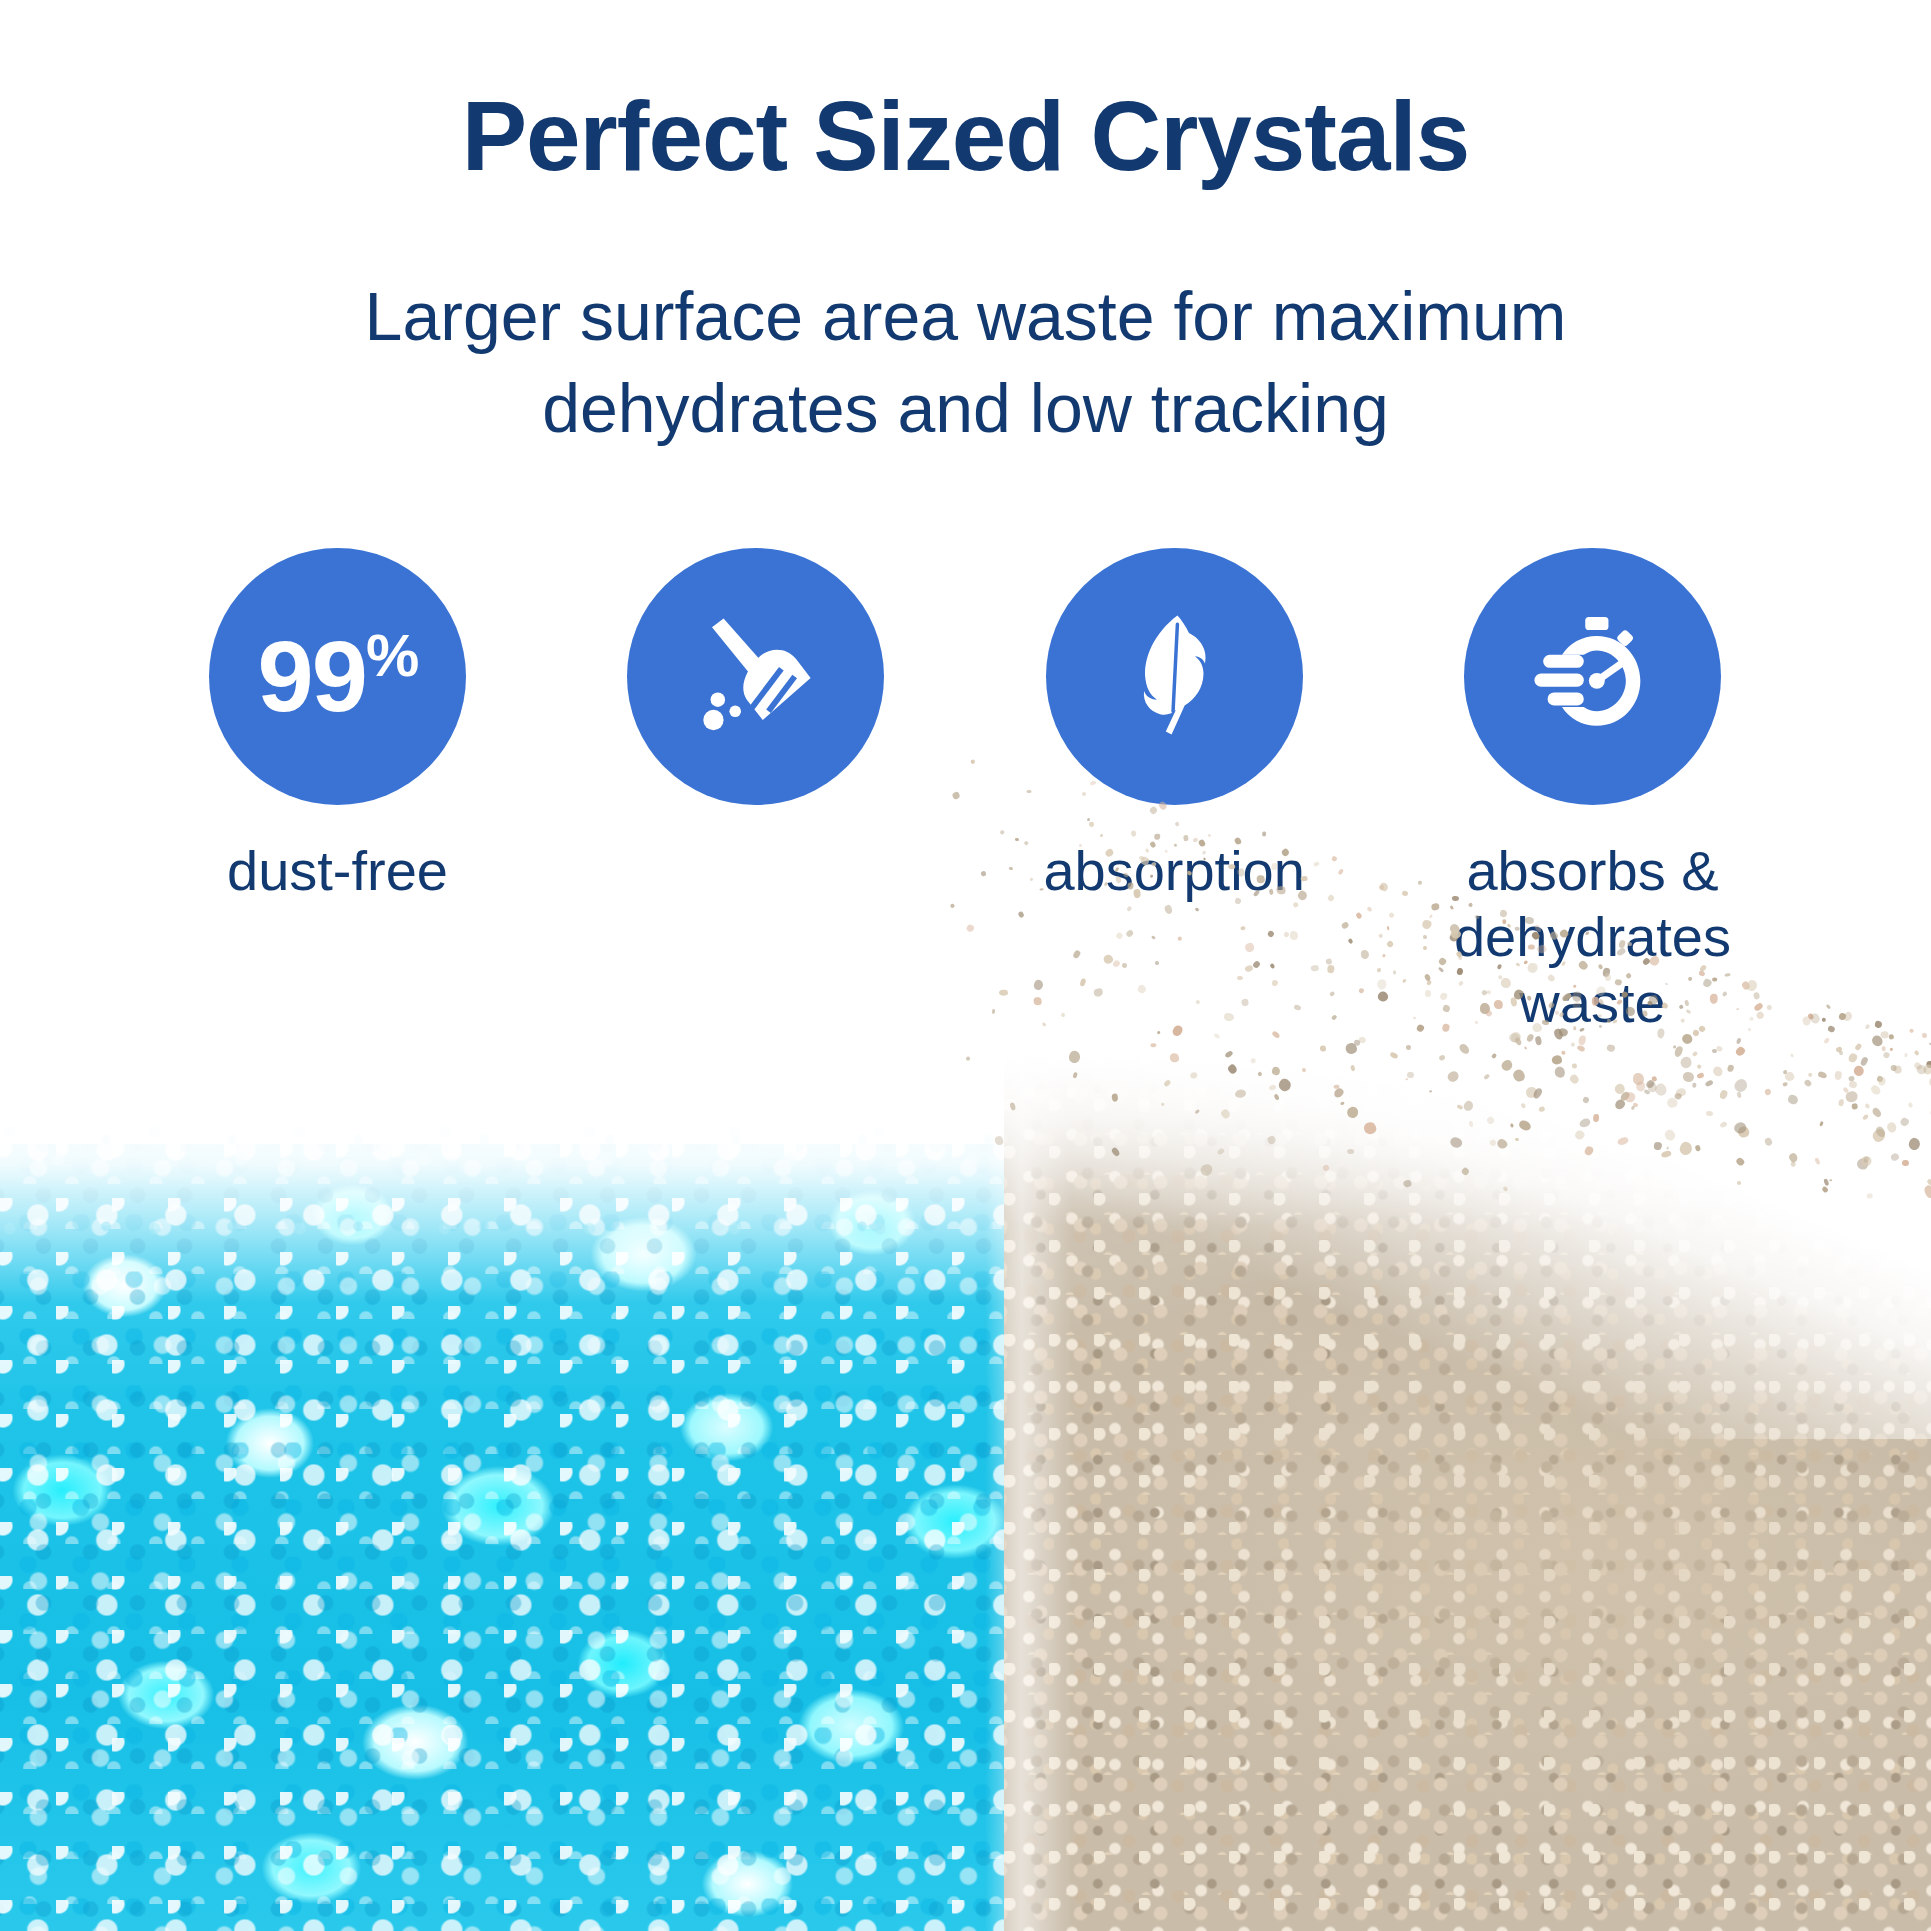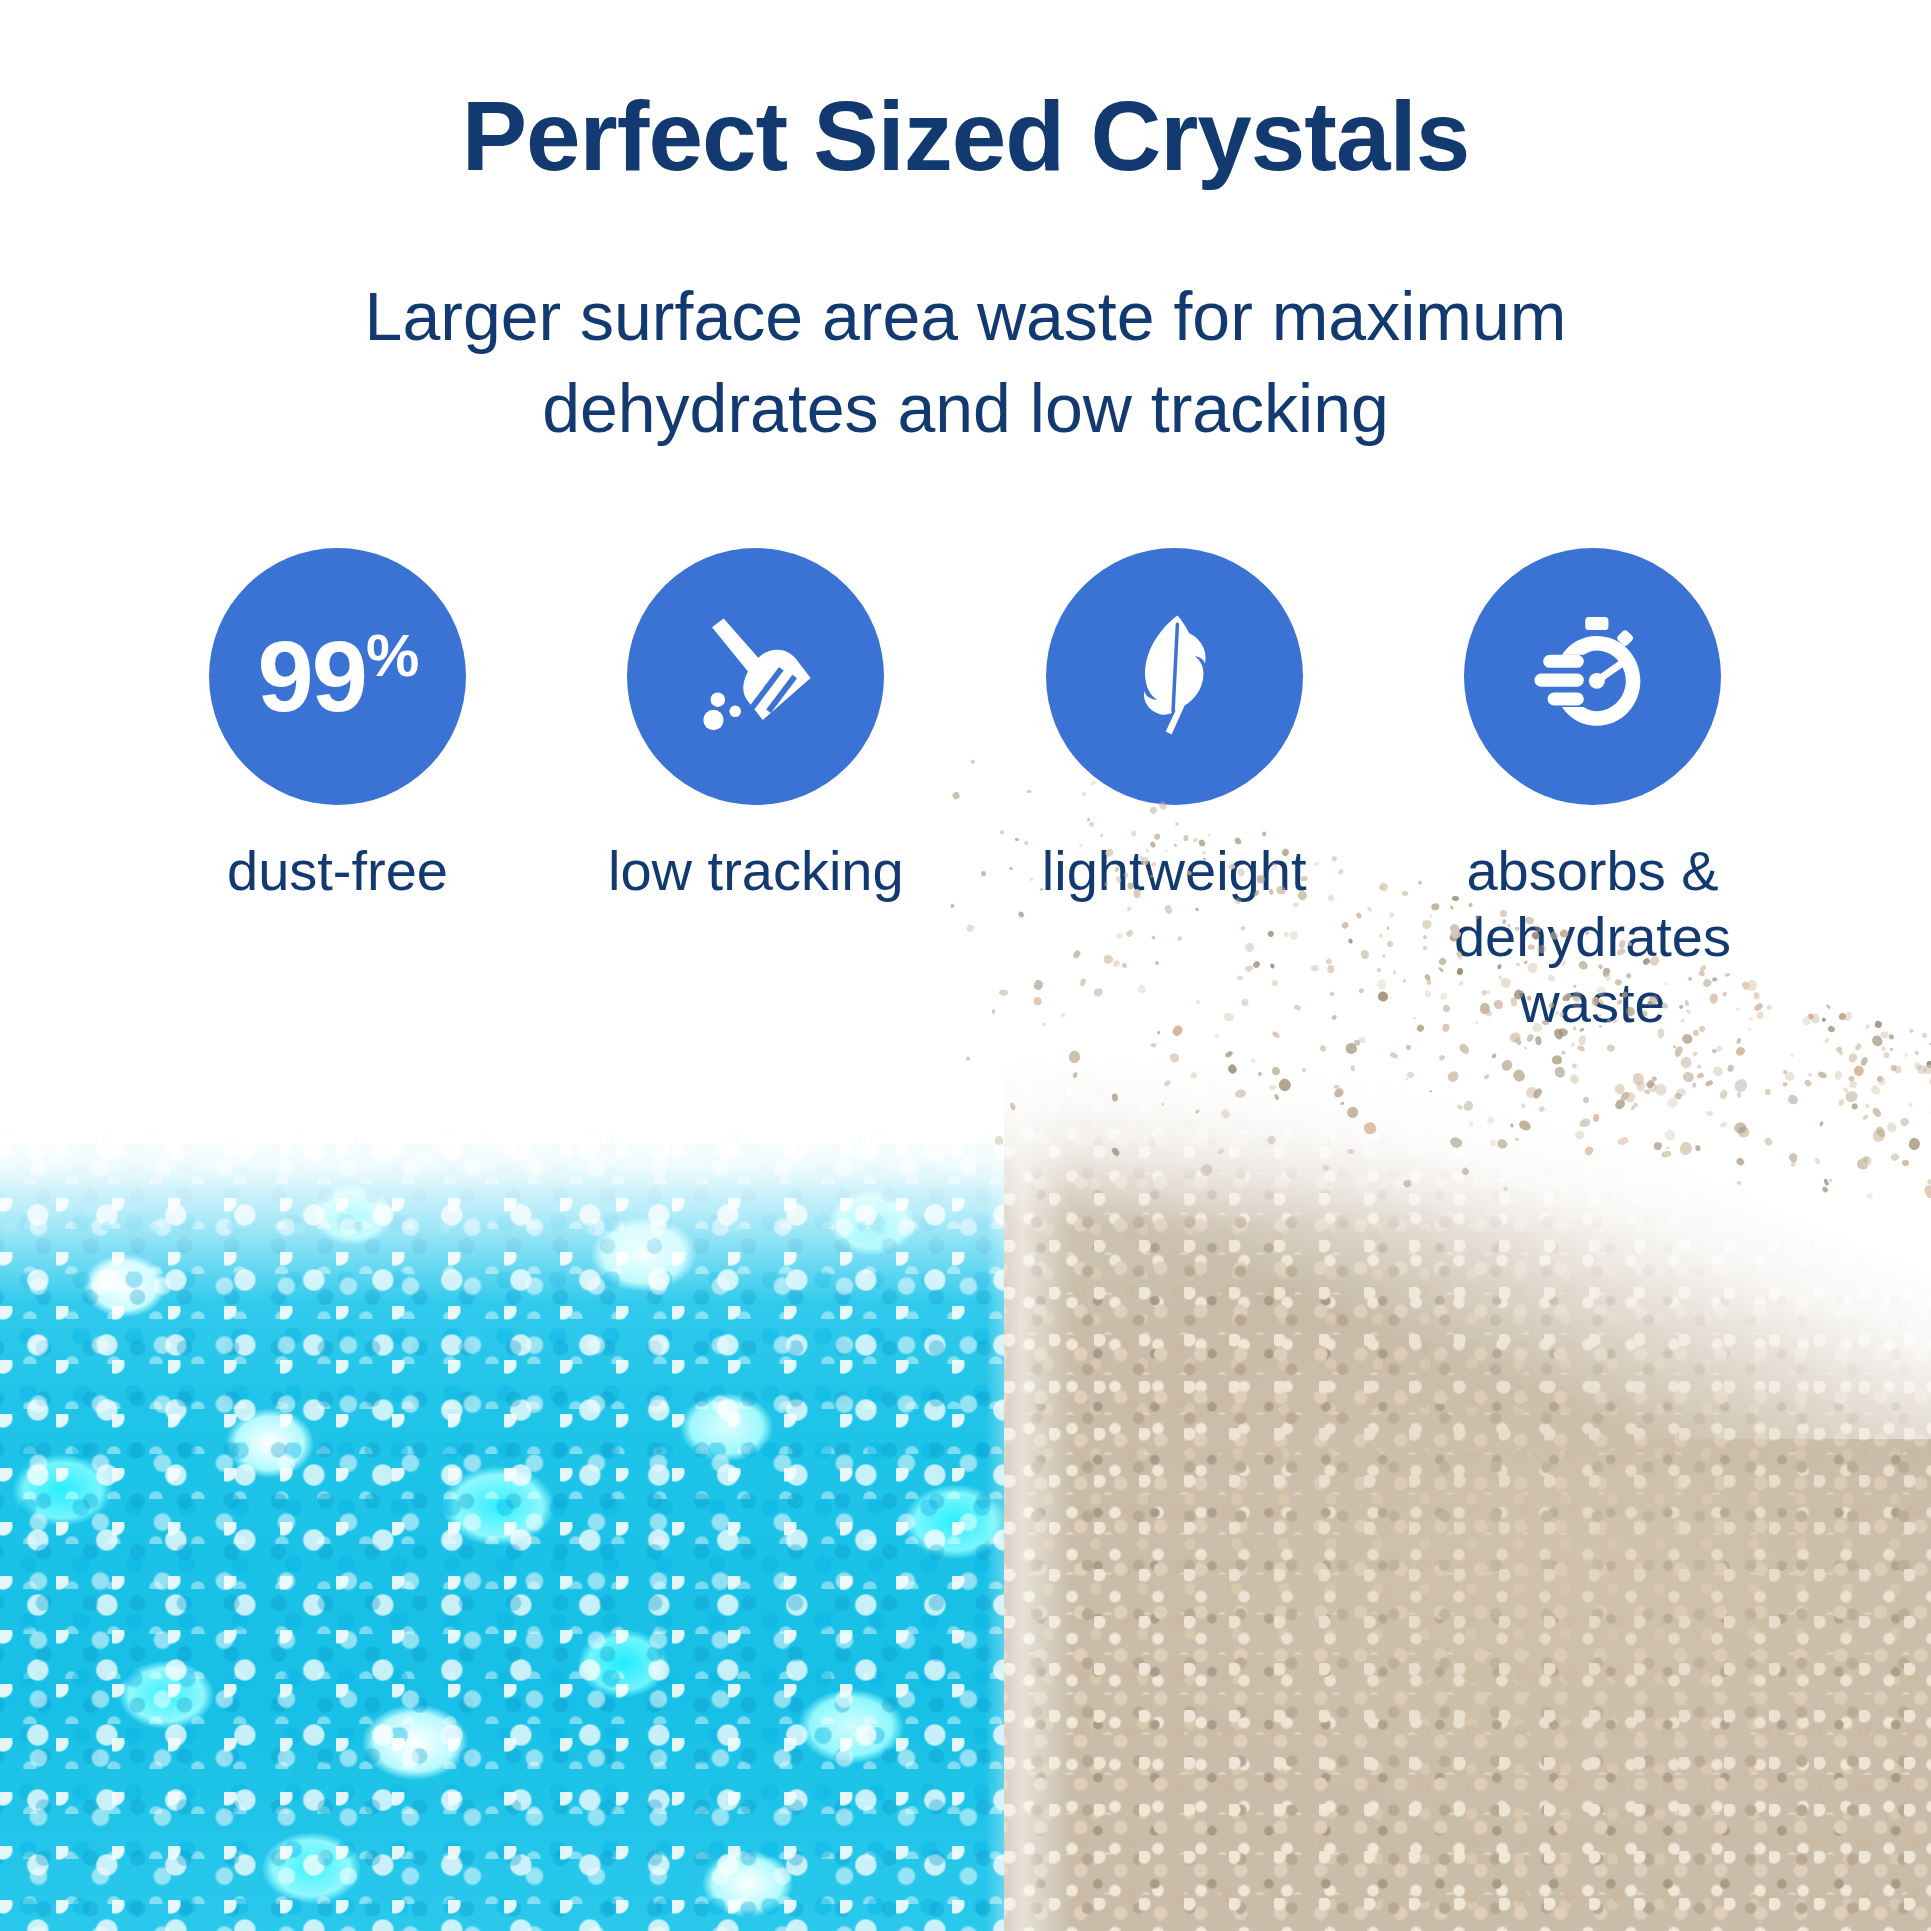--- a/index.html
+++ b/index.html
@@ -300,38 +300,37 @@
             <path d="M52 37 C60 29 72 30 78 38 L88 51 L55 80 L44 66 C38 57 44 45 52 37 Z"></path>
             <path d="M60 44 L70 57 L46 77 L38 66 Z" fill="#3a73d4" opacity="0"></path>
             <rect x="55" y="41" width="4" height="36" transform="rotate(37 57 59)" fill="#3a73d4"></rect>
             <rect x="66" y="47" width="4" height="30" transform="rotate(37 68 62)" fill="#3a73d4"></rect>
             <circle cx="24" cy="66" r="5"></circle>
             <circle cx="36" cy="74" r="4"></circle>
             <circle cx="21" cy="80" r="7"></circle>
           </g>
         </svg>
       </div>
-      <div class="badge-label">low tracking</div>
     </div>
 
     <div class="badge">
       <div class="badge-circle">
         <svg class="badge-icon-svg" width="145" height="145" viewBox="0 0 100 100">
           <g fill="#ffffff">
             <path d="M52 8 C36 20 28 38 30 52 C31 60 35 64 38 66
                      C33 66 30 63 29 60 C28 68 33 74 40 76
                      C44 77 48 76 51 73 L44 88 L48 90 L57 70
                      C64 66 70 58 70 48 C70 42 67 38 64 36
                      C67 36 70 38 71 41 C73 32 68 24 60 20
                      C58 16 55 11 52 8 Z"></path>
             <path d="M52 14 L49 74" stroke="#3a73d4" stroke-width="2.4" fill="none" stroke-linecap="round"></path>
           </g>
         </svg>
       </div>
-      <div class="badge-label">lightweight</div>
+      <div class="badge-label">absorption</div>
     </div>
 
     <div class="badge">
       <div class="badge-circle">
         <svg class="badge-icon-svg" width="145" height="145" viewBox="0 0 100 100">
           <g fill="#ffffff">
             <rect x="45" y="9" width="16" height="9" rx="2.5"></rect>
             <rect x="68" y="19" width="9" height="9" rx="2.5" transform="rotate(45 72.5 23.5)"></rect>
             <path d="M53 22 C70 22 83 36 83 53 C83 70 70 84 53 84
                      C43 84 34 79 29 71 L44 71 C47 73 50 74 53 74

